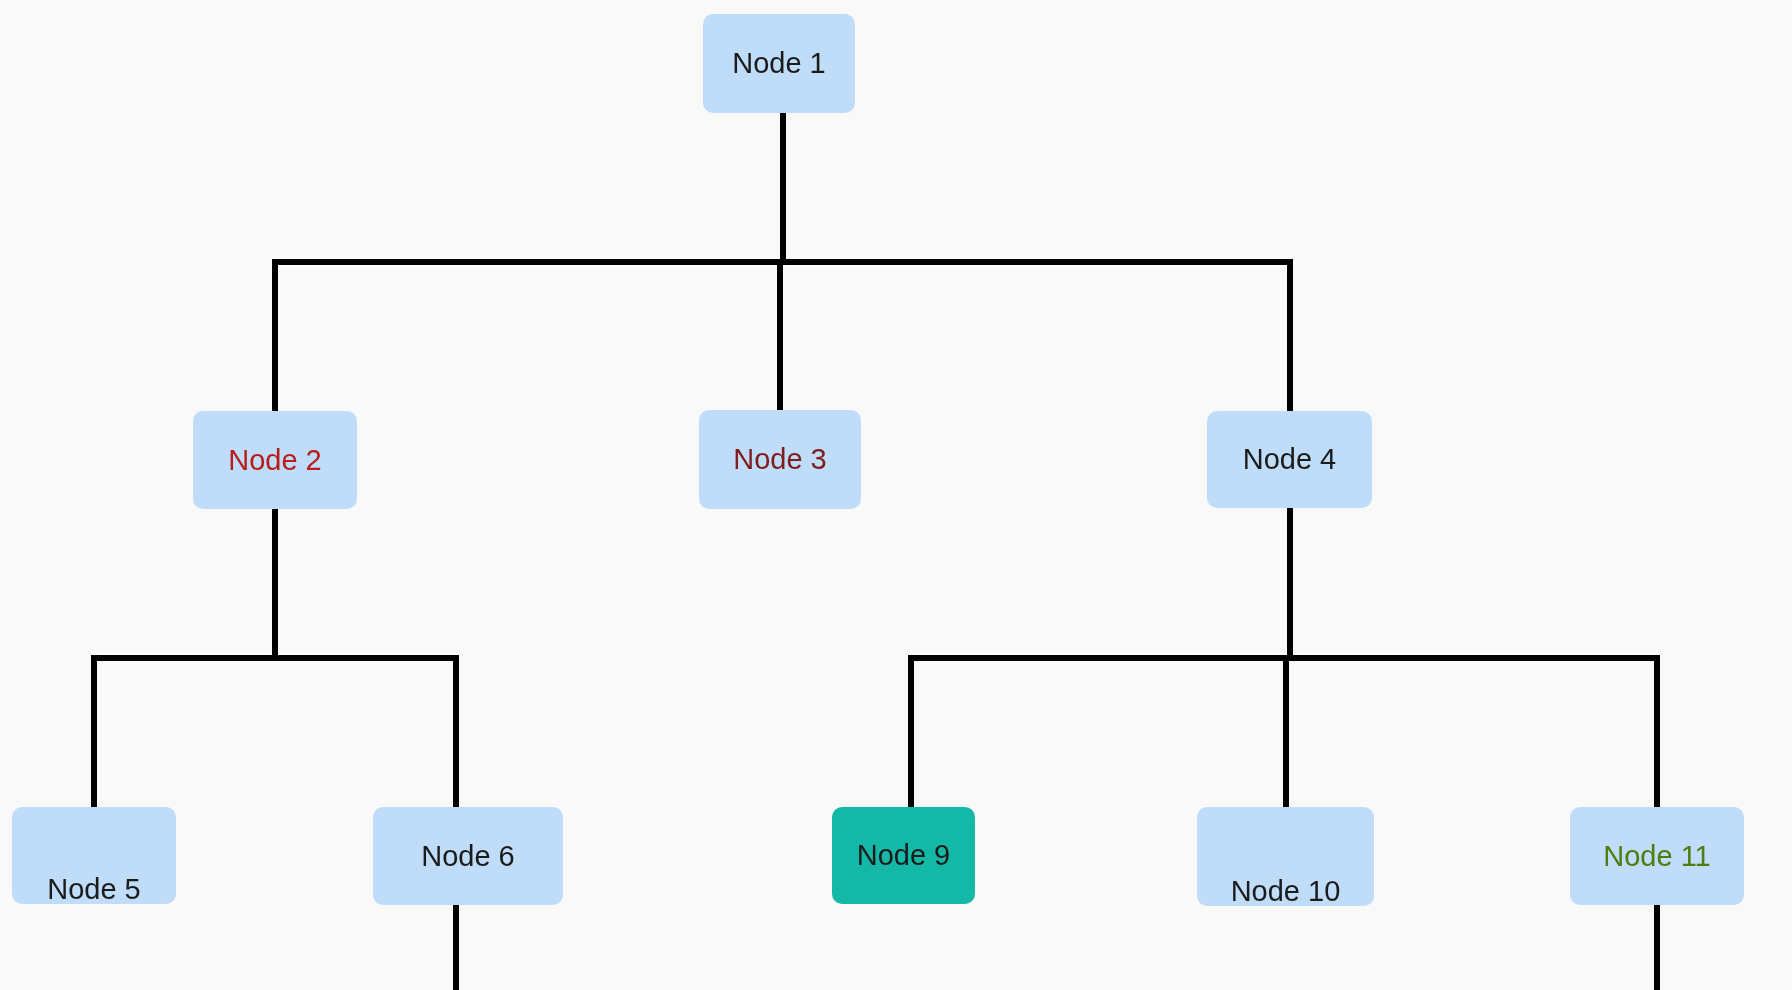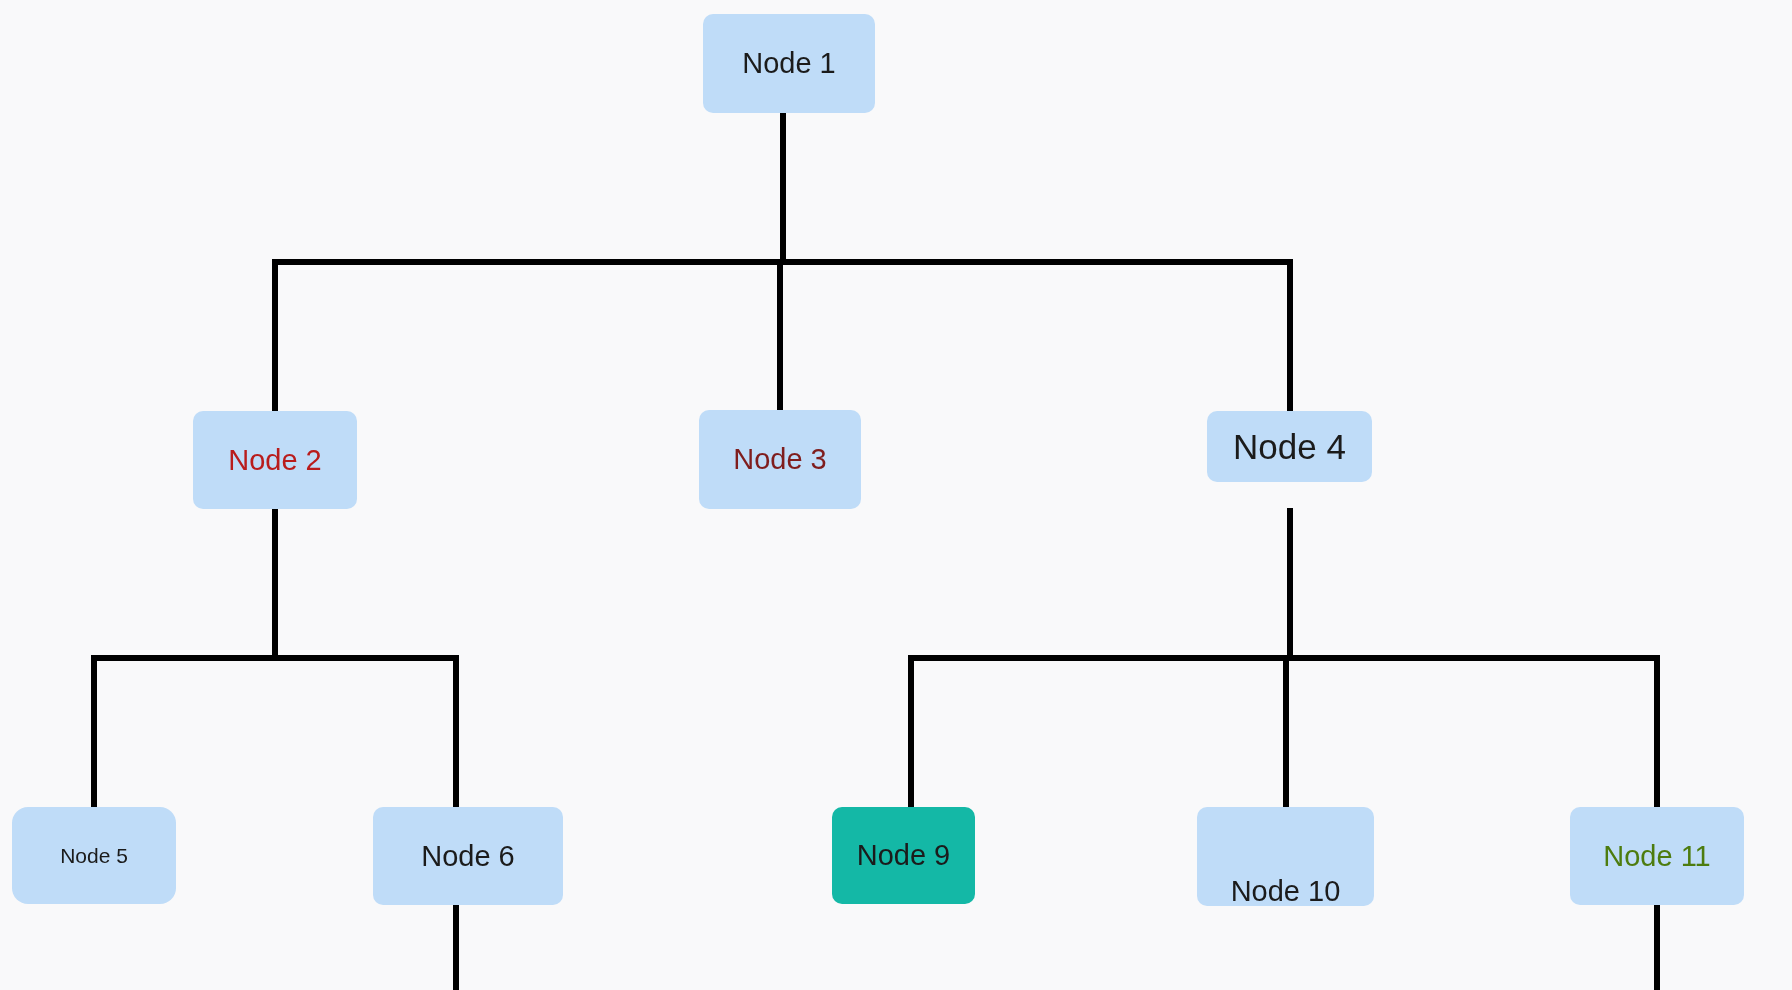--- a/index.html
+++ b/index.html
@@ -58,33 +58,33 @@
       <line x1="455.5" y1="658" x2="455.5" y2="807" stroke="#000000" stroke-width="6" shape-rendering="crispEdges"></line>
       <line x1="1289.5" y1="508" x2="1289.5" y2="658" stroke="#000000" stroke-width="6" shape-rendering="crispEdges"></line>
       <line x1="907.5" y1="658" x2="1660" y2="658" stroke="#000000" stroke-width="6" shape-rendering="crispEdges"></line>
       <line x1="910.5" y1="658" x2="910.5" y2="807" stroke="#000000" stroke-width="6" shape-rendering="crispEdges"></line>
       <line x1="1285.5" y1="658" x2="1285.5" y2="807" stroke="#000000" stroke-width="6" shape-rendering="crispEdges"></line>
       <line x1="1657" y1="658" x2="1657" y2="807" stroke="#000000" stroke-width="6" shape-rendering="crispEdges"></line>
       <line x1="455.5" y1="905" x2="455.5" y2="990" stroke="#000000" stroke-width="6" shape-rendering="crispEdges"></line>
       <line x1="1657" y1="905" x2="1657" y2="990" stroke="#000000" stroke-width="6" shape-rendering="crispEdges"></line>
     </svg>
   <div class="nodes-layer">
-      <div class="node" style="left: 703px; top: 14px; width: 172px; height: 99px; background: rgb(191, 220, 248); color: rgb(27, 27, 27); border-radius: 10px; font-size: 29px;">
+      <div class="node" style="left: 703px; top: 14px; width: 152px; height: 99px; background: rgb(191, 220, 248); color: rgb(27, 27, 27); border-radius: 10px; font-size: 29px;">
         <span>Node 1</span>
       </div>
       <div class="node" style="left: 193px; top: 411px; width: 164px; height: 98px; background: rgb(191, 220, 248); color: #b91c1c; border-radius: 10px; font-size: 29px;">
         <span>Node 2</span>
       </div>
       <div class="node" style="left: 699px; top: 410px; width: 162px; height: 99px; background: rgb(191, 220, 248); color: #7f1d1d; border-radius: 10px; font-size: 29px;">
         <span>Node 3</span>
       </div>
-      <div class="node" style="left: 1207px; top: 411px; width: 165px; height: 71px; background: rgb(191, 220, 248); color: rgb(27, 27, 27); border-radius: 10px; font-size: 35px;">
+      <div class="node" style="left: 1207px; top: 411px; width: 165px; height: 97px; background: rgb(191, 220, 248); color: rgb(27, 27, 27); border-radius: 10px; font-size: 29px;">
         <span>Node 4</span>
       </div>
-      <div class="node" style="left: 12px; top: 807px; width: 164px; height: 97px; background: rgb(191, 220, 248); color: rgb(27, 27, 27); border-radius: 16px; font-size: 21px;">
+      <div class="node" style="left: 12px; top: 807px; width: 164px; height: 97px; background: rgb(191, 220, 248); color: rgb(27, 27, 27); border-radius: 10px; font-size: 29px; align-items: flex-end;">
         <span>Node 5</span>
       </div>
       <div class="node" style="left: 373px; top: 807px; width: 190px; height: 98px; background: rgb(191, 220, 248); color: rgb(27, 27, 27); border-radius: 10px; font-size: 29px;">
         <span>Node 6</span>
       </div>
       <div class="node" style="left: 832px; top: 807px; width: 143px; height: 97px; background: #14b8a6; color: rgb(27, 27, 27); border-radius: 10px; font-size: 29px;">
         <span>Node 9</span>
       </div>
       <div class="node" style="left: 1197px; top: 807px; width: 177px; height: 99px; background: rgb(191, 220, 248); color: rgb(27, 27, 27); border-radius: 10px; font-size: 29px; align-items: flex-end;">
         <span>Node 10</span>

